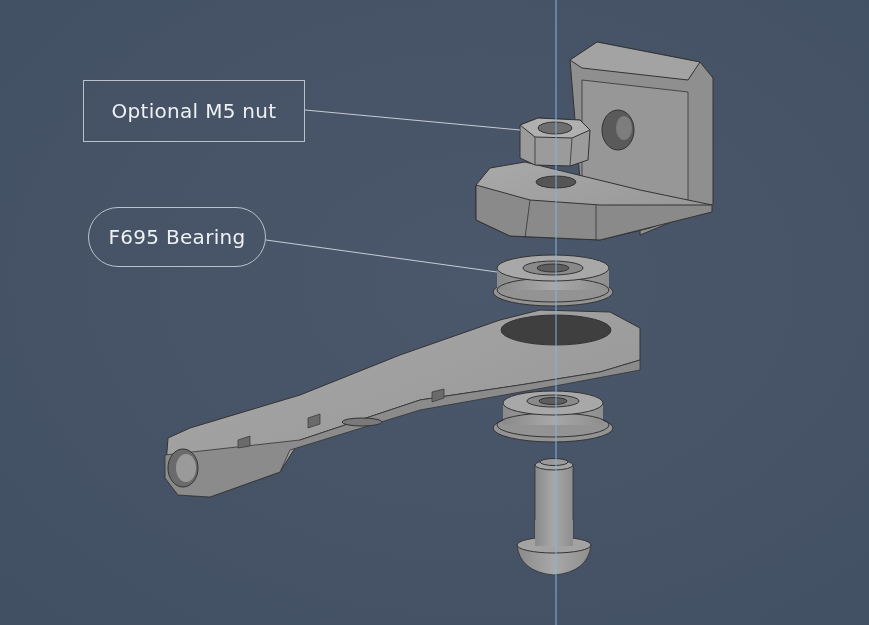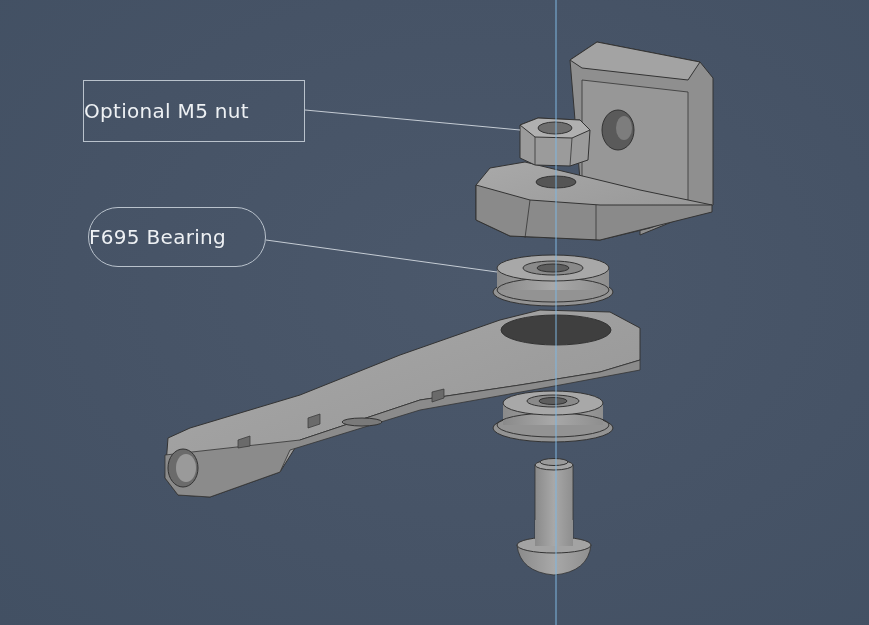--- a/index.html
+++ b/index.html
@@ -1,19 +1,19 @@
 <!DOCTYPE html>
 <html><head>
 <meta charset="utf-8">
 <style>
   html,body{margin:0;padding:0;}
   body{width:869px;height:625px;overflow:hidden;background:#465366;position:relative;font-family:"DejaVu Sans",sans-serif;}
   .stage{position:absolute;left:0;top:0;width:869px;height:625px;background:radial-gradient(ellipse at 55% 45%,#4b586b 0%,#465366 60%,#425063 100%);}
   svg.art{position:absolute;left:0;top:0;}
-  .callout{position:absolute;border:1.5px solid #b9c2cc;color:#eef1f4;font-family:"DejaVu Sans",sans-serif;font-size:20px;display:flex;align-items:center;justify-content:flex-start;box-sizing:border-box;letter-spacing:0.3px;}
+  .callout{position:absolute;border:1.5px solid #b9c2cc;color:#eef1f4;font-family:"DejaVu Sans",sans-serif;font-size:20px;display:flex;align-items:center;justify-content:center;box-sizing:border-box;letter-spacing:0.3px;}
   .title{position:absolute;left:18px;top:556px;color:#e0222b;font-family:"DejaVu Sans",sans-serif;font-size:39px;letter-spacing:0.5px;line-height:1;}
 </style>
 </head>
 <body>
 
 <div class="stage">
   <svg class="art" width="869" height="625" viewBox="0 0 869 625">
     <defs>
       <linearGradient id="gMetal" x1="0" y1="0" x2="0" y2="1">
         <stop offset="0" stop-color="#b3b3b3"></stop>

